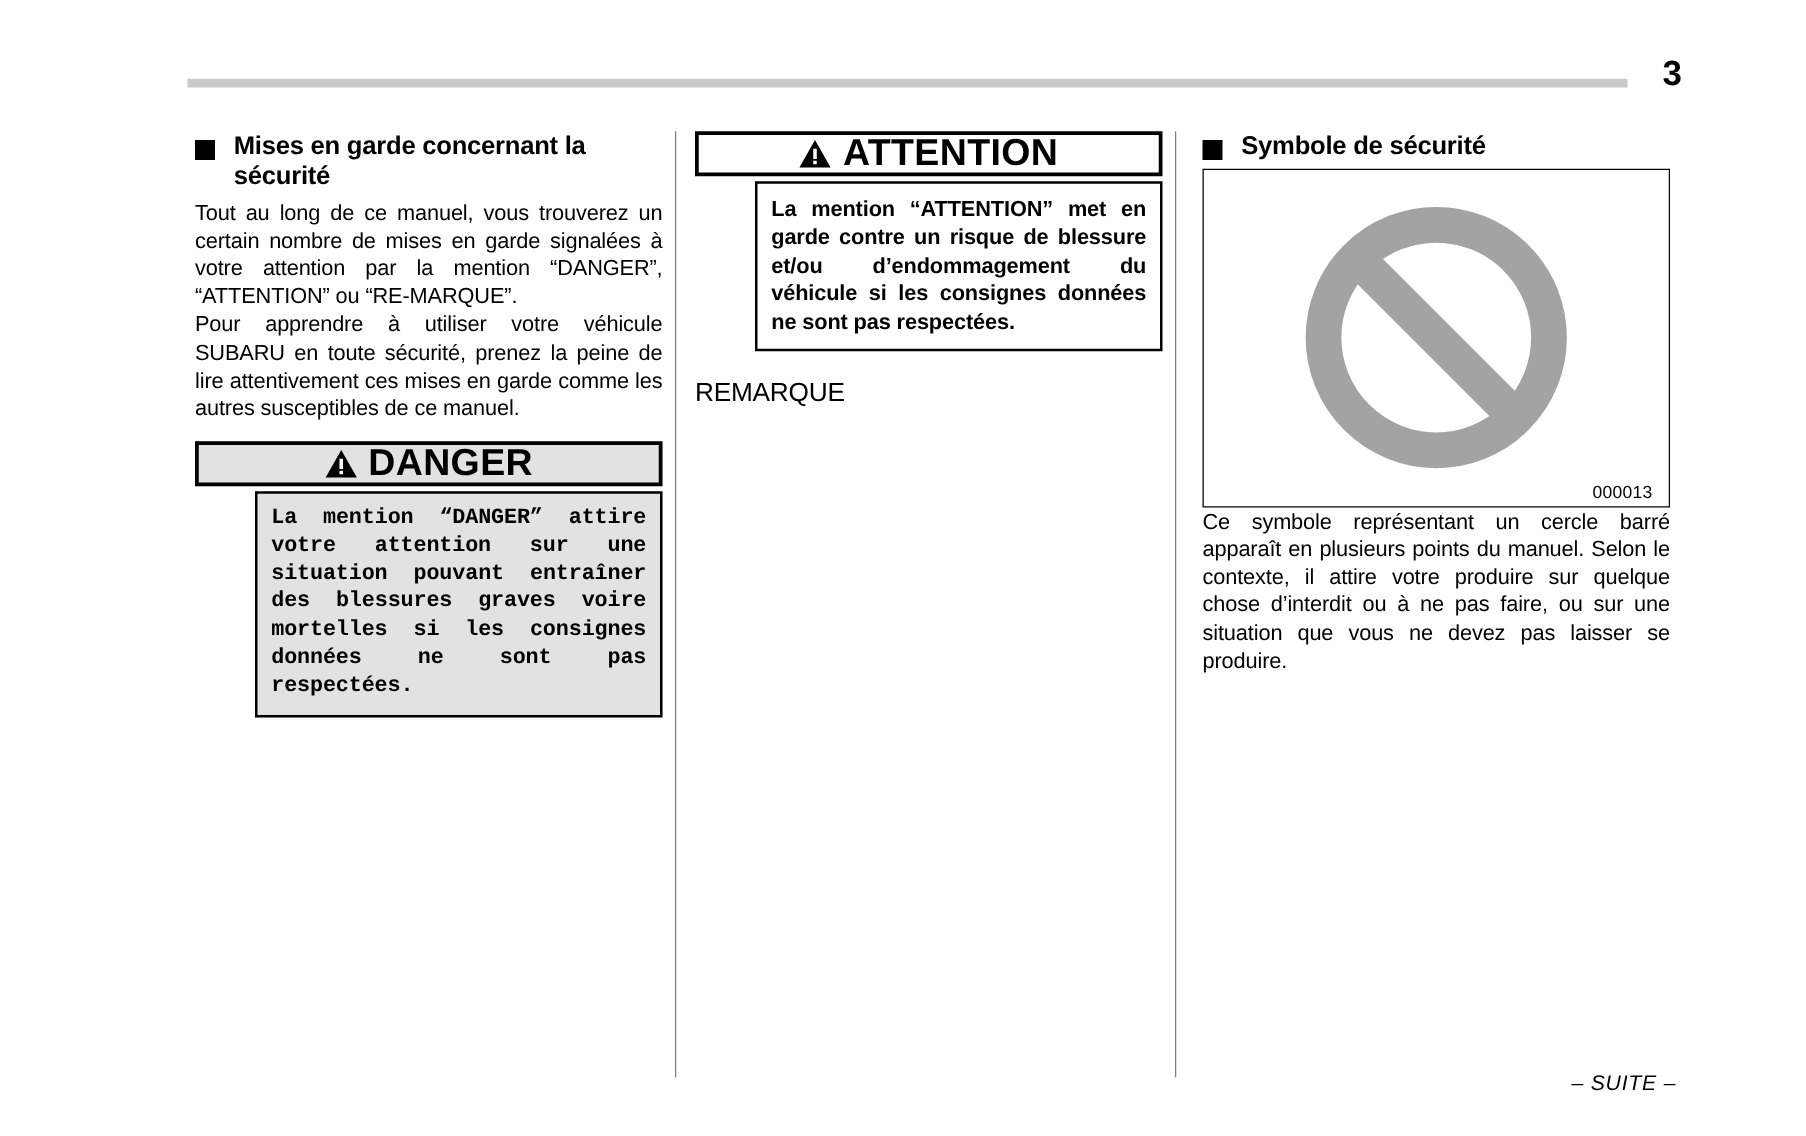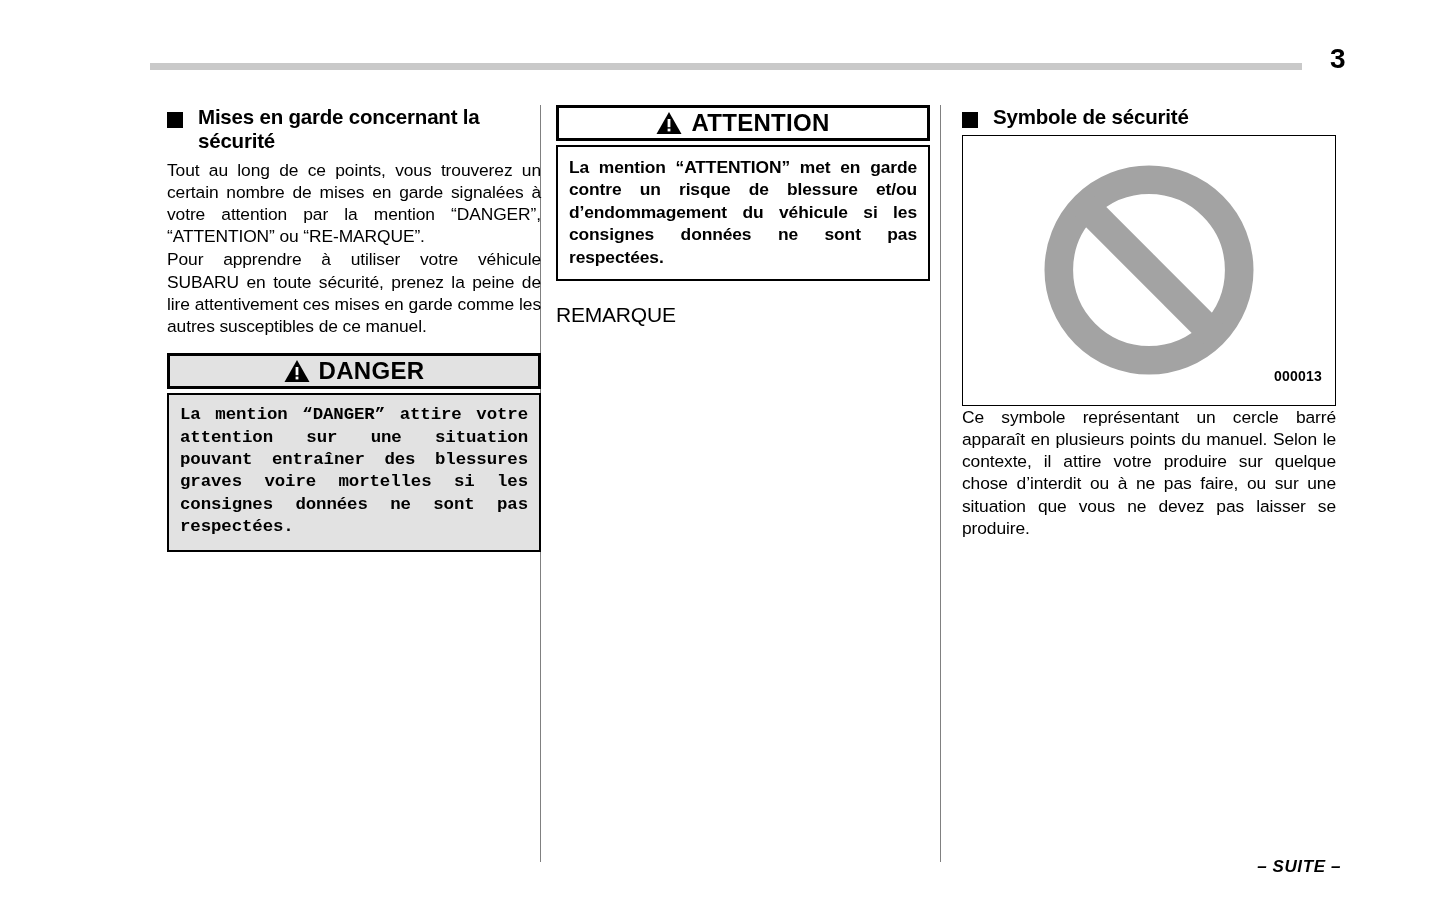--- a/index.html
+++ b/index.html
@@ -49,21 +49,21 @@
     background: #808080;
   }
   #divider-1 { left: 540px; }
   #divider-2 { left: 940px; }
 
   
   .column {
     position: absolute;
     top: 105px;
   }
-  #column-1 { left: 167px; width: 374px; }
+  #column-1 { left: 156px; width: 374px; }
   #column-2 { left: 556px; width: 374px; }
   #column-3 { left: 962px; width: 374px; }
 
   
   .section-heading {
     font-size: 20.5px;
     font-weight: bold;
     line-height: 1.16;
     margin: 0 0 6px 0;
     padding-left: 31px;
@@ -103,32 +103,33 @@
   }
   .warn-header.filled { background: #e2e2e2; }
   .warn-header.plain  { background: #ffffff; }
 
   .warn-header-inner {
     display: flex;
     align-items: center;
     gap: 9px;
   }
   .warn-title {
-    font-size: 24px;
+    font-size: 30px;
     font-weight: bold;
     letter-spacing: 0.3px;
     line-height: 1;
   }
   .tri-icon { display: block; }
 
   .warn-body {
     border: 2px solid #000000;
     border-top: none;
     margin-top: 4px;
     padding: 9px 11px 11px 11px;
+    margin-left: 48px;
   }
   .warn-body.filled { background: #e2e2e2; font-family: Liberation Mono, monospace; }
   .warn-body.plain  { background: #ffffff; }
   .warn-body.bordered-all { border-top: 2px solid #000000; }
 
   p.warn-text {
     font-size: 17.4px;
     font-weight: bold;
     line-height: 22.4px;
     margin: 0;
@@ -158,34 +159,34 @@
   .figure-svg-wrap {
     position: absolute;
     left: 0; right: 0;
     top: 24px;
     display: flex;
     justify-content: center;
   }
   .figure-id {
     position: absolute;
     right: 13px;
-    bottom: 21px;
+    bottom: 4px;
     font-size: 14px;
-    font-weight: bold;
+    font-weight: normal;
     letter-spacing: 0.2px;
   }
   .figure-caption { margin-top: 9px; }
 
   
   #page-footer {
     position: absolute;
     right: 104px;
     bottom: 32px;
     font-size: 17px;
-    font-weight: bold;
+    font-weight: normal;
     font-style: italic;
     letter-spacing: 0.6px;
   }
 </style>
 </head>
 <body>
 
 <div id="page-header">
   <div id="header-rule"></div>
   <div id="page-number">3</div>
@@ -194,21 +195,21 @@
 <div id="divider-1" class="col-divider"></div>
 <div id="divider-2" class="col-divider"></div>
 
 <div id="column-1" class="column">
 
   <h2 class="section-heading">
     <span class="bullet-square"></span>
     <span>Mises en garde concernant la sécurité</span>
   </h2>
 
-  <p class="body-text">Tout au long de ce points, vous trouverez un certain nombre de mises en garde signalées à votre attention par la mention “DANGER”, “ATTENTION” ou “RE-MARQUE”.</p>
+  <p class="body-text">Tout au long de ce manuel, vous trouverez un certain nombre de mises en garde signalées à votre attention par la mention “DANGER”, “ATTENTION” ou “RE-MARQUE”.</p>
   <p class="body-text">Pour apprendre à utiliser votre véhicule SUBARU en toute sécurité, prenez la peine de lire attentivement ces mises en garde comme les autres susceptibles de ce manuel.</p>
 
   <div class="warn-block">
     <div class="warn-header filled">
       <span class="warn-header-inner">
         <svg class="tri-icon" width="26" height="24" viewBox="0 0 26 24">
           <polygon points="13,1 25.5,23 0.5,23" fill="#000000"></polygon>
           <rect x="11.6" y="8" width="2.8" height="8.2" fill="#ffffff"></rect>
           <rect x="11.6" y="17.6" width="2.8" height="2.8" fill="#ffffff"></rect>
         </svg>

